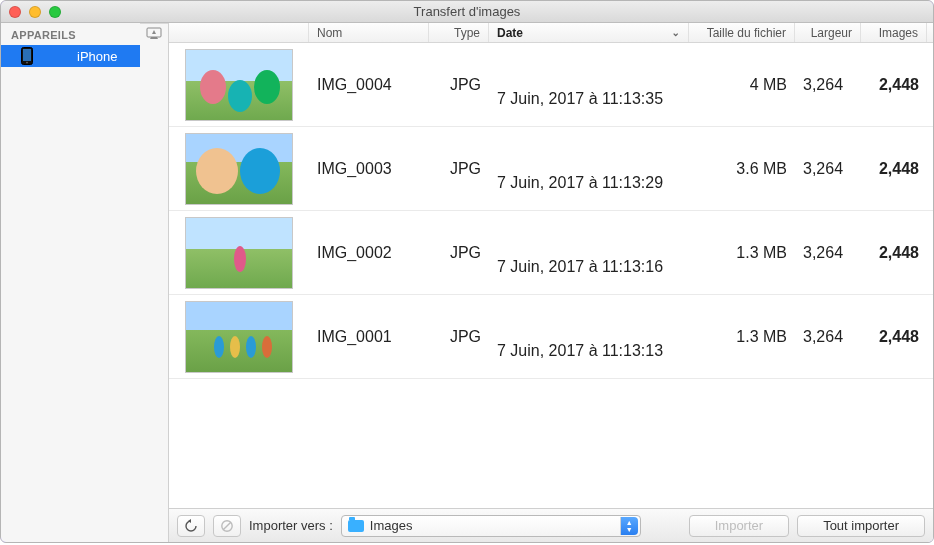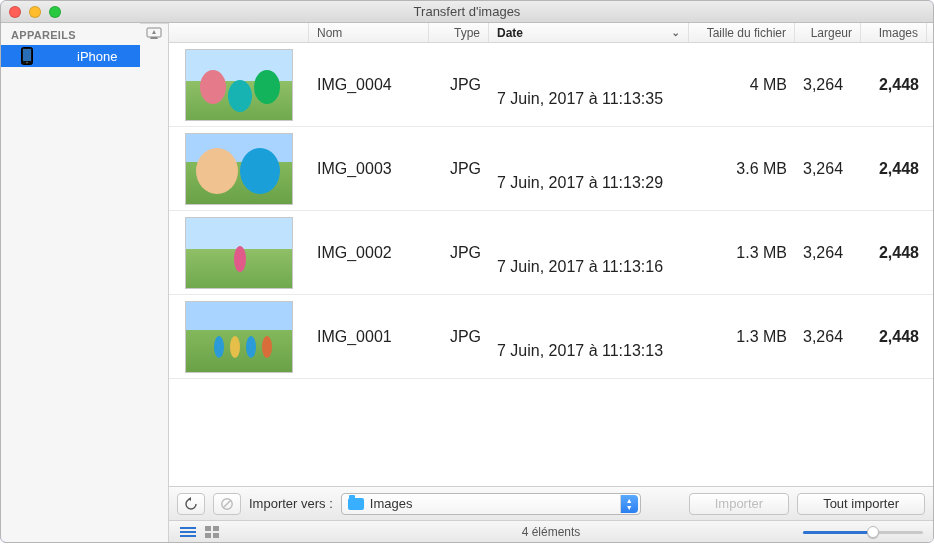--- a/index.html
+++ b/index.html
@@ -225,41 +225,16 @@
           <span class="arrows">
               <span>▲</span>
               <span>▼</span>
             </span>
         </div>
         <div class="spacer"></div>
         <div class="btn disabled">Importer</div>
         <div class="btn">Tout importer</div>
       </div>
 
-      <div class="status">
-        <div class="viewbtns">
-          <span class="viewbtn">
-            <svg width="16" height="12" viewBox="0 0 16 12">
-                <rect y="1" width="16" height="2" fill="currentColor"></rect>
-                <rect y="5" width="16" height="2" fill="currentColor"></rect>
-                <rect y="9" width="16" height="2" fill="currentColor"></rect>
-              </svg>
-          </span>
-          <span class="viewbtn inactive">
-            <svg width="14" height="12" viewBox="0 0 14 12">
-                <rect x="0" y="0" width="6" height="5" fill="currentColor"></rect>
-                <rect x="8" y="0" width="6" height="5" fill="currentColor"></rect>
-                <rect x="0" y="7" width="6" height="5" fill="currentColor"></rect>
-                <rect x="8" y="7" width="6" height="5" fill="currentColor"></rect>
-              </svg>
-          </span>
-        </div>
-        <div class="status-center">4 éléments</div>
-        <div class="slider">
-          <div class="slider-track"></div>
-          <div class="slider-fill"></div>
-          <div class="slider-knob"></div>
-        </div>
-      </div>
 
     </div>
   </div>
 </div>
 
 </body></html>

